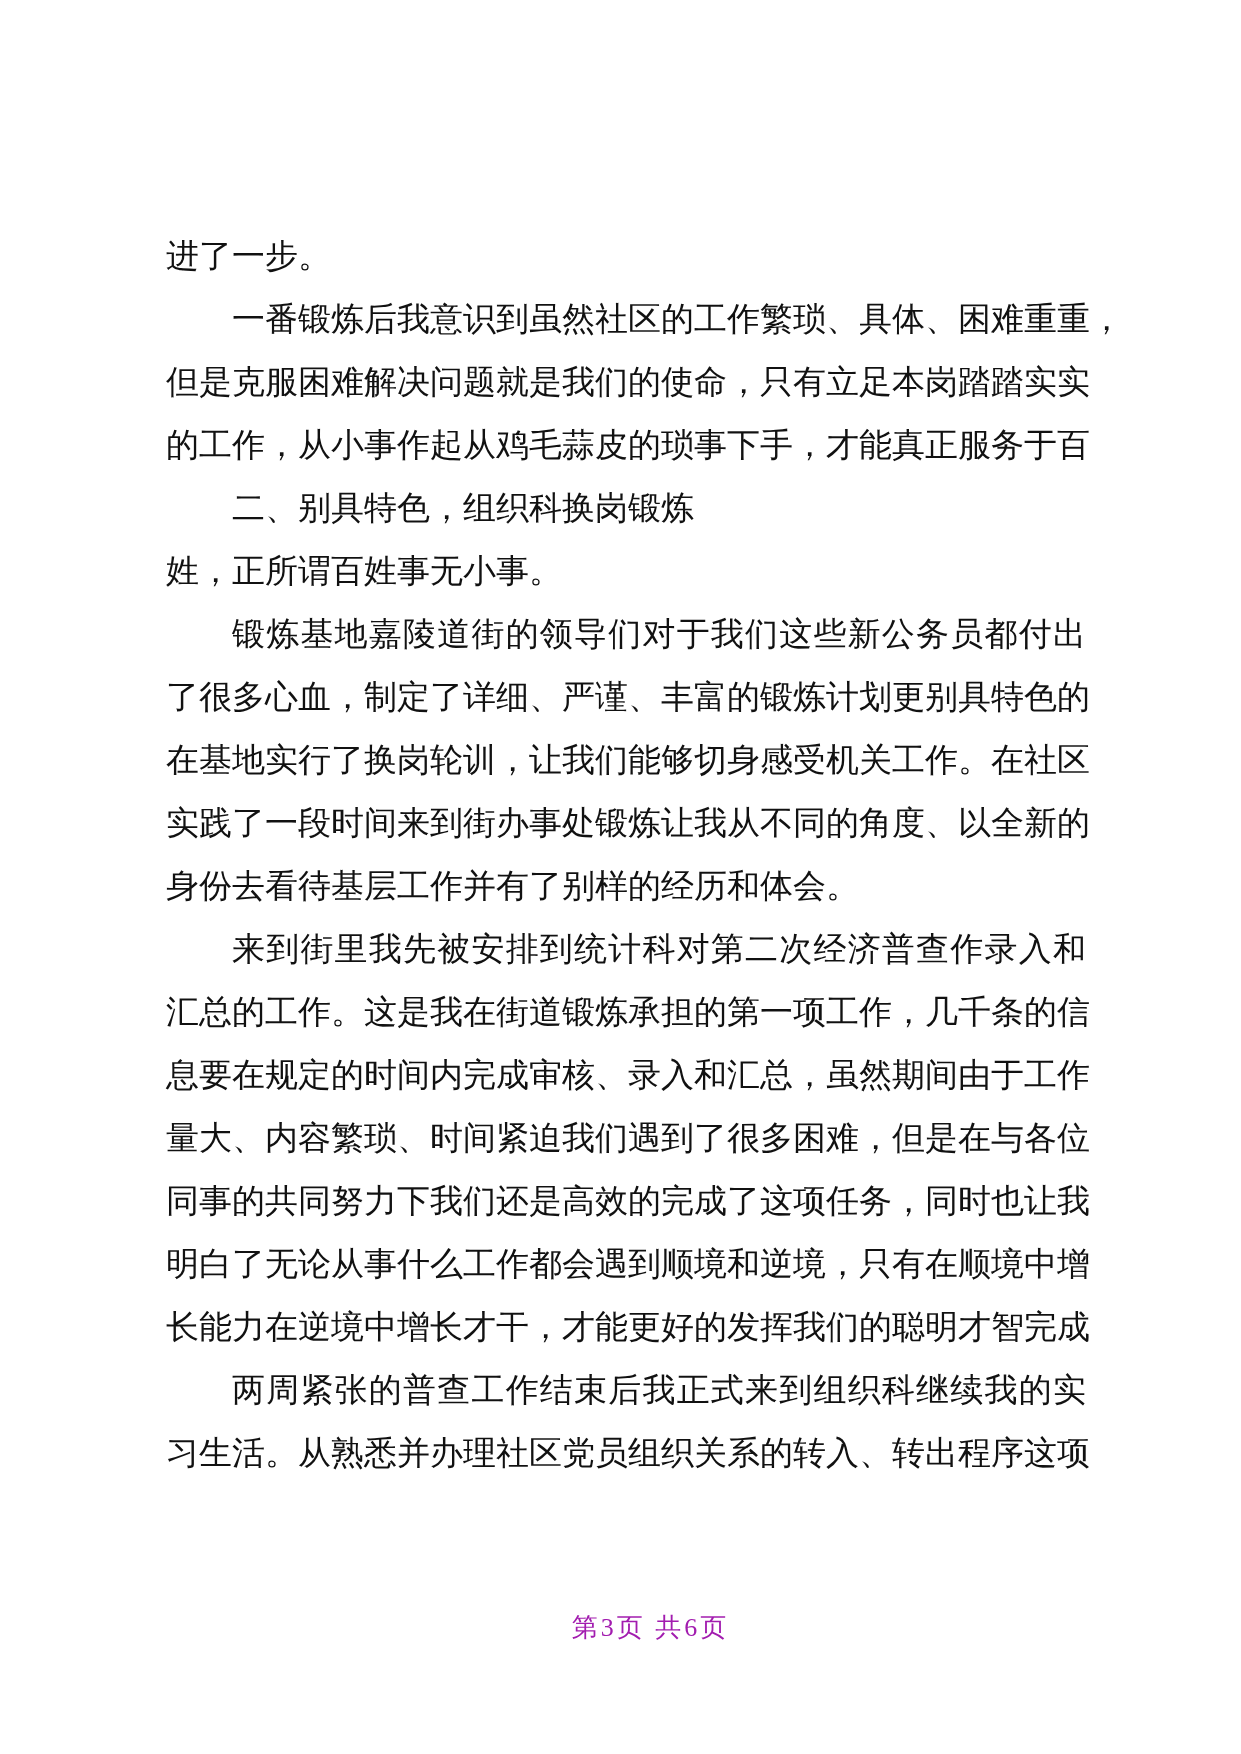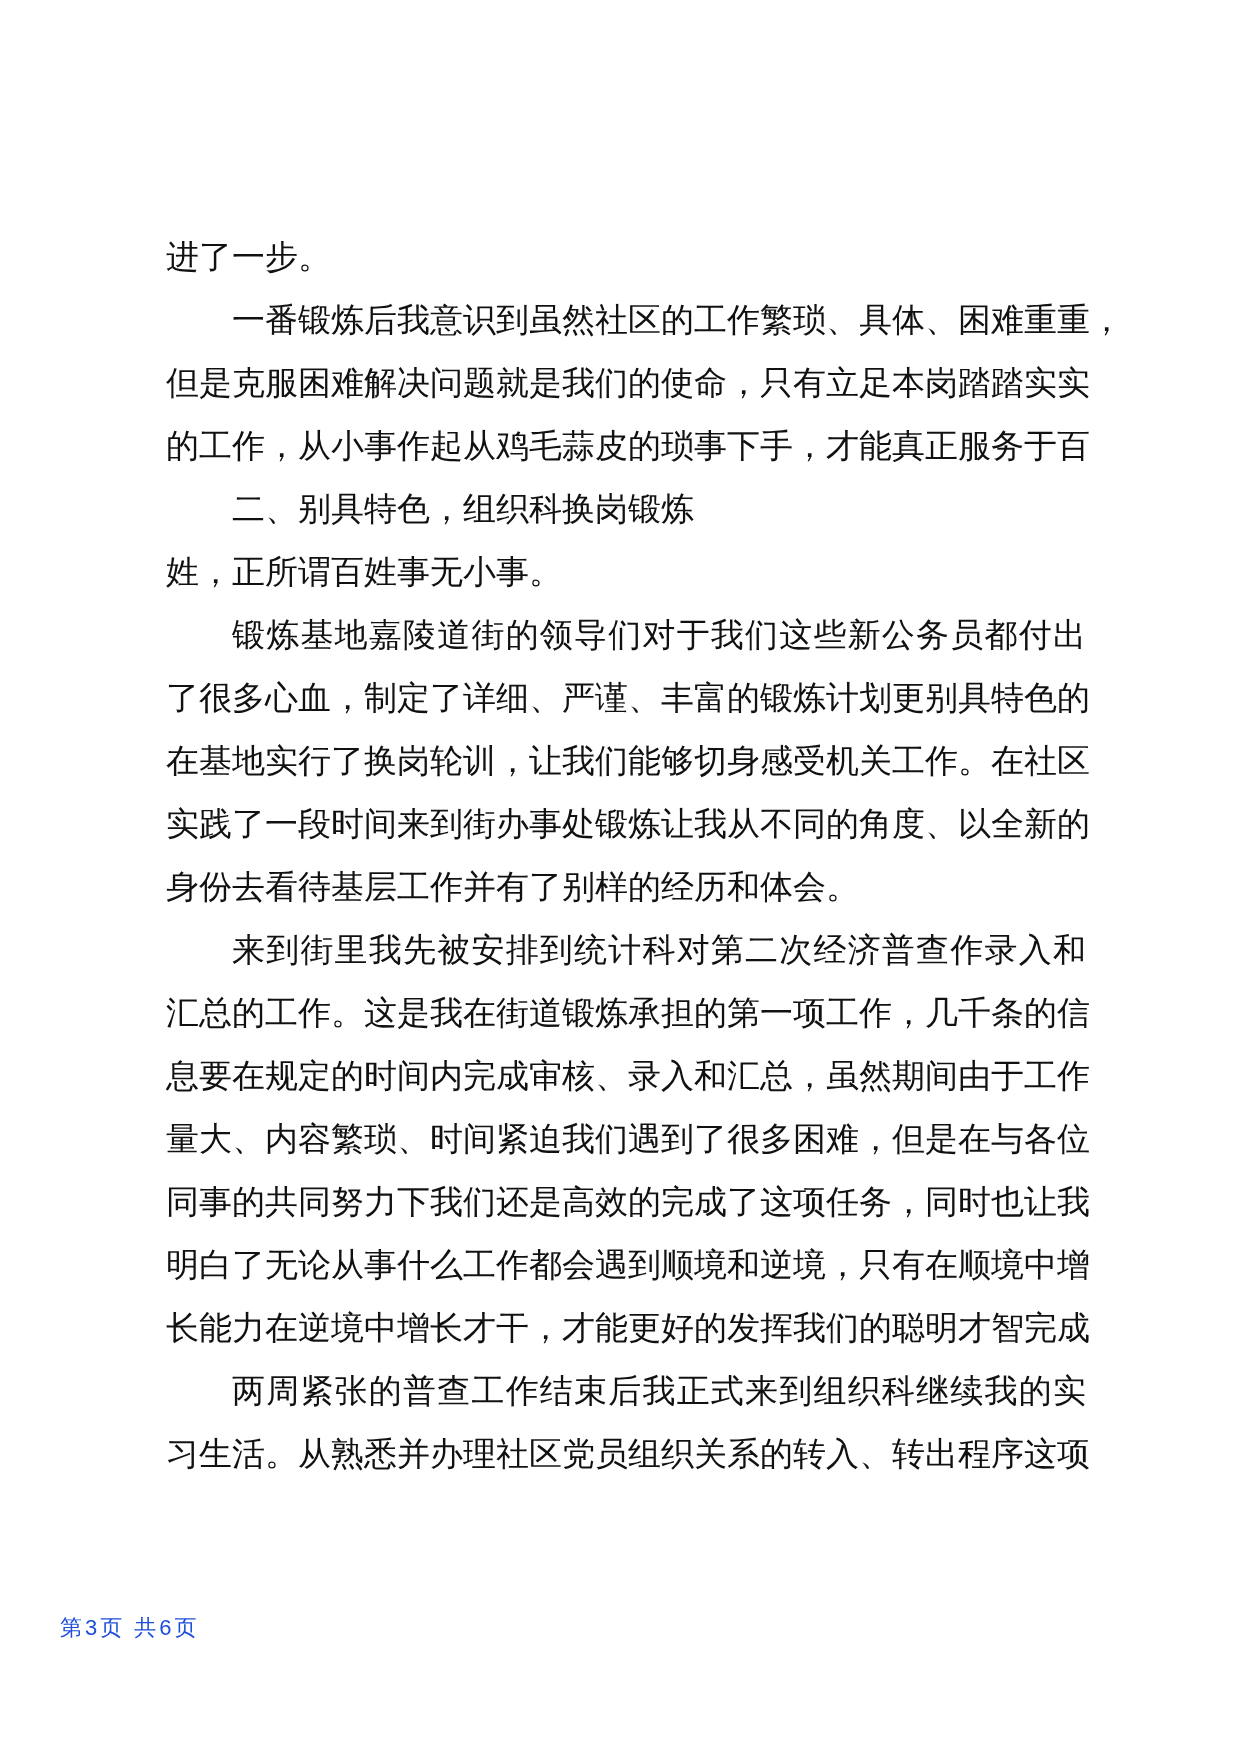--- a/index.html
+++ b/index.html
@@ -2,21 +2,21 @@
 <html><head>
 <meta charset="utf-8">
 <style>
   html, body { margin: 0; padding: 0; background: #ffffff; }
   .page {
     position: relative;
     width: 1241px;
     height: 1754px;
     background: #ffffff;
     overflow: hidden;
-    font-family: Liberation Sans, sans-serif;
+    font-family: Liberation Serif, serif;
     color: #111111;
   }
   .text-block {
     position: absolute;
     left: 166px;
     top: 225px;
     width: 920px;
   }
   .line {
     height: 63px;
@@ -32,24 +32,25 @@
   .line.justify span {
     display: inline-block;
     line-height: 63px;
   }
   .line.indent { padding-left: 66px; }
   .footer {
     position: absolute;
     left: 60px;
     right: 0;
     top: 1610px;
-    font-size: 22px;
+    text-align: center;
+    font-size: 26px;
     line-height: 36px;
     letter-spacing: 3px;
-    color: #1d4ed8;
+    color: #a21caf;
   }
 </style>
 </head>
 <body>
 
 <div class="page">
   <div class="text-block" id="text-block">
       <div class="line">进了一步。</div>
       <div class="line justify indent"><span>一</span><span>番</span><span>锻</span><span>炼</span><span>后</span><span>我</span><span>意</span><span>识</span><span>到</span><span>虽</span><span>然</span><span>社</span><span>区</span><span>的</span><span>工</span><span>作</span><span>繁</span><span>琐</span><span>、</span><span>具</span><span>体</span><span>、</span><span>困</span><span>难</span><span>重</span><span>重</span><span>，</span></div>
       <div class="line justify"><span>但</span><span>是</span><span>克</span><span>服</span><span>困</span><span>难</span><span>解</span><span>决</span><span>问</span><span>题</span><span>就</span><span>是</span><span>我</span><span>们</span><span>的</span><span>使</span><span>命</span><span>，</span><span>只</span><span>有</span><span>立</span><span>足</span><span>本</span><span>岗</span><span>踏</span><span>踏</span><span>实</span><span>实</span></div>

